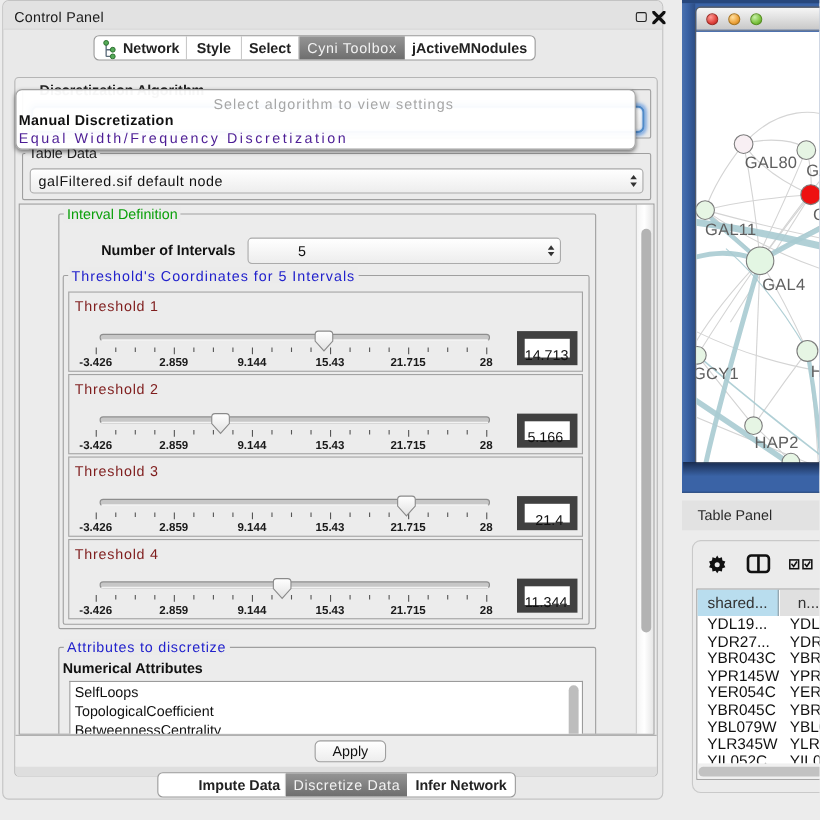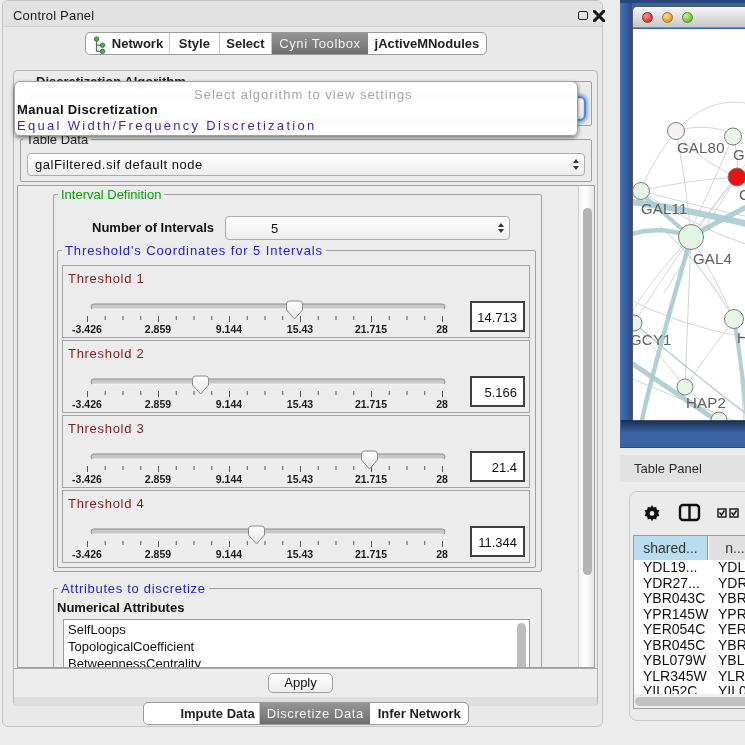--- a/index.html
+++ b/index.html
@@ -24,27 +24,27 @@
 .gtitle { position:absolute; top:-8px; left:4px; background:#ebebeb; padding:0 3px; font-size:13px; line-height:15px; white-space:nowrap; }
 .combo { background:linear-gradient(#ffffff,#ededed); border:1px solid #ababab; border-radius:4px;
   font-size:13px; color:#111; display:flex; align-items:center; position:absolute; letter-spacing:0.55px; }
 .combo .stp { position:absolute; right:5px; top:0; bottom:0; display:flex; flex-direction:column; justify-content:center; }
 .tri { width:0; height:0; border-left:3.5px solid transparent; border-right:3.5px solid transparent; }
 .tri.up { border-bottom:4.5px solid #333; margin-bottom:2.5px; }
 .tri.dn { border-top:4.5px solid #333; }
 .thr { position:absolute; left:44px; width:468px; height:73px; border:1px solid #a3a3a3; background:#ececec; }
 .thlab { position:absolute; left:5px; top:5px; font-size:13px; font-weight:normal; color:#7f1d1d; letter-spacing:0.7px; }
 .tfield { position:absolute; left:407px; top:35px; width:55px; height:31px; background:#fff;
-  border:2px solid #404040; font-size:13px; color:#111; text-align:right; padding:7px 6px 0 0; }
+  border:7px solid #404040; font-size:13px; color:#111; text-align:right; padding:7px 6px 0 0; }
 .sld { position:absolute; left:0; top:26px; }
 #numlist { position:absolute; left:45px; top:433px; width:467px; height:49px; background:#fff;
   border:1px solid #9b9b9b; border-bottom:none; font-size:13px; color:#111; padding-top:2px; }
 #numlist .it { padding-left:4px; height:16.8px; line-height:16.8px; }
 #applyrow { left:0px; top:597px; width:583px; height:29px; background:#ededed; border-top:1px solid #a9a9a9; }
-#applybtn { left:254px; top:4px; width:65px; height:20px; background:linear-gradient(#ffffff,#ededed);
+#applybtn { left:272px; top:4px; width:65px; height:20px; background:linear-gradient(#ffffff,#ededed);
   border:1px solid #9f9f9f; border-radius:5px; font-size:13px; color:#111; text-align:center; line-height:18px; }
 #popup { left:14px; top:81px; width:564px; height:55px; background:rgba(255,255,255,0.96);
   border:1px solid #a0a0a0; border-radius:6px; box-shadow:0 2px 4px rgba(0,0,0,0.5); font-size:13px; }
 #blue { left:620px; top:0; width:125px; height:448px; background:#3a63a6; border-top:3px solid #27477c; border-bottom:1px solid #2a4a7e; }
 #netwin { left:632px; top:6px; width:118px; height:414px; border:1px solid #5a5a5a; border-radius:5px 5px 0 0; }
 #nettitle { width:100%; height:21px; background:linear-gradient(#f6f6f6,#c8c8c8); border-bottom:1px solid #8c8c8c; border-radius:4px 4px 0 0; }
 .tl { position:absolute; top:4.5px; width:11px; height:11px; border-radius:50%; }
 #tpbar { left:620px; top:455px; width:125px; height:27px; background:#e2e2e2; }
 #tpbar span { position:absolute; left:14px; top:6px; font-size:13px; color:#2a2a2a; }
 #card { left:629px; top:491px; width:130px; height:230px; background:#ebebeb; border:1px solid #c9c9c9; border-radius:8px; }

